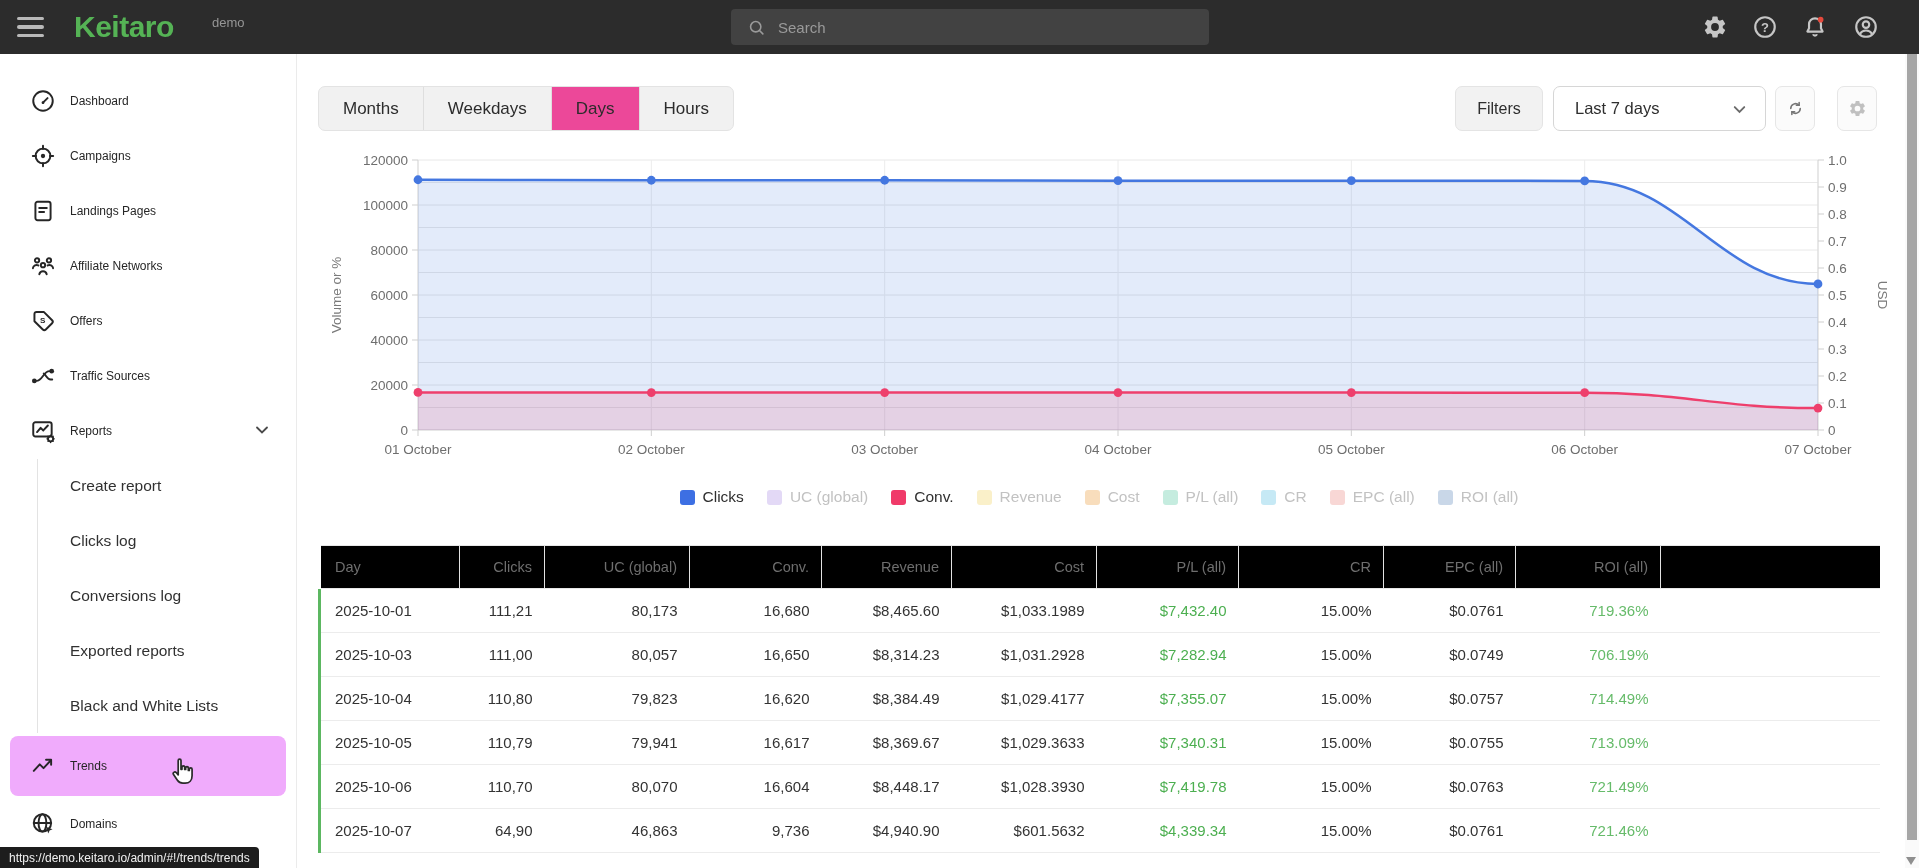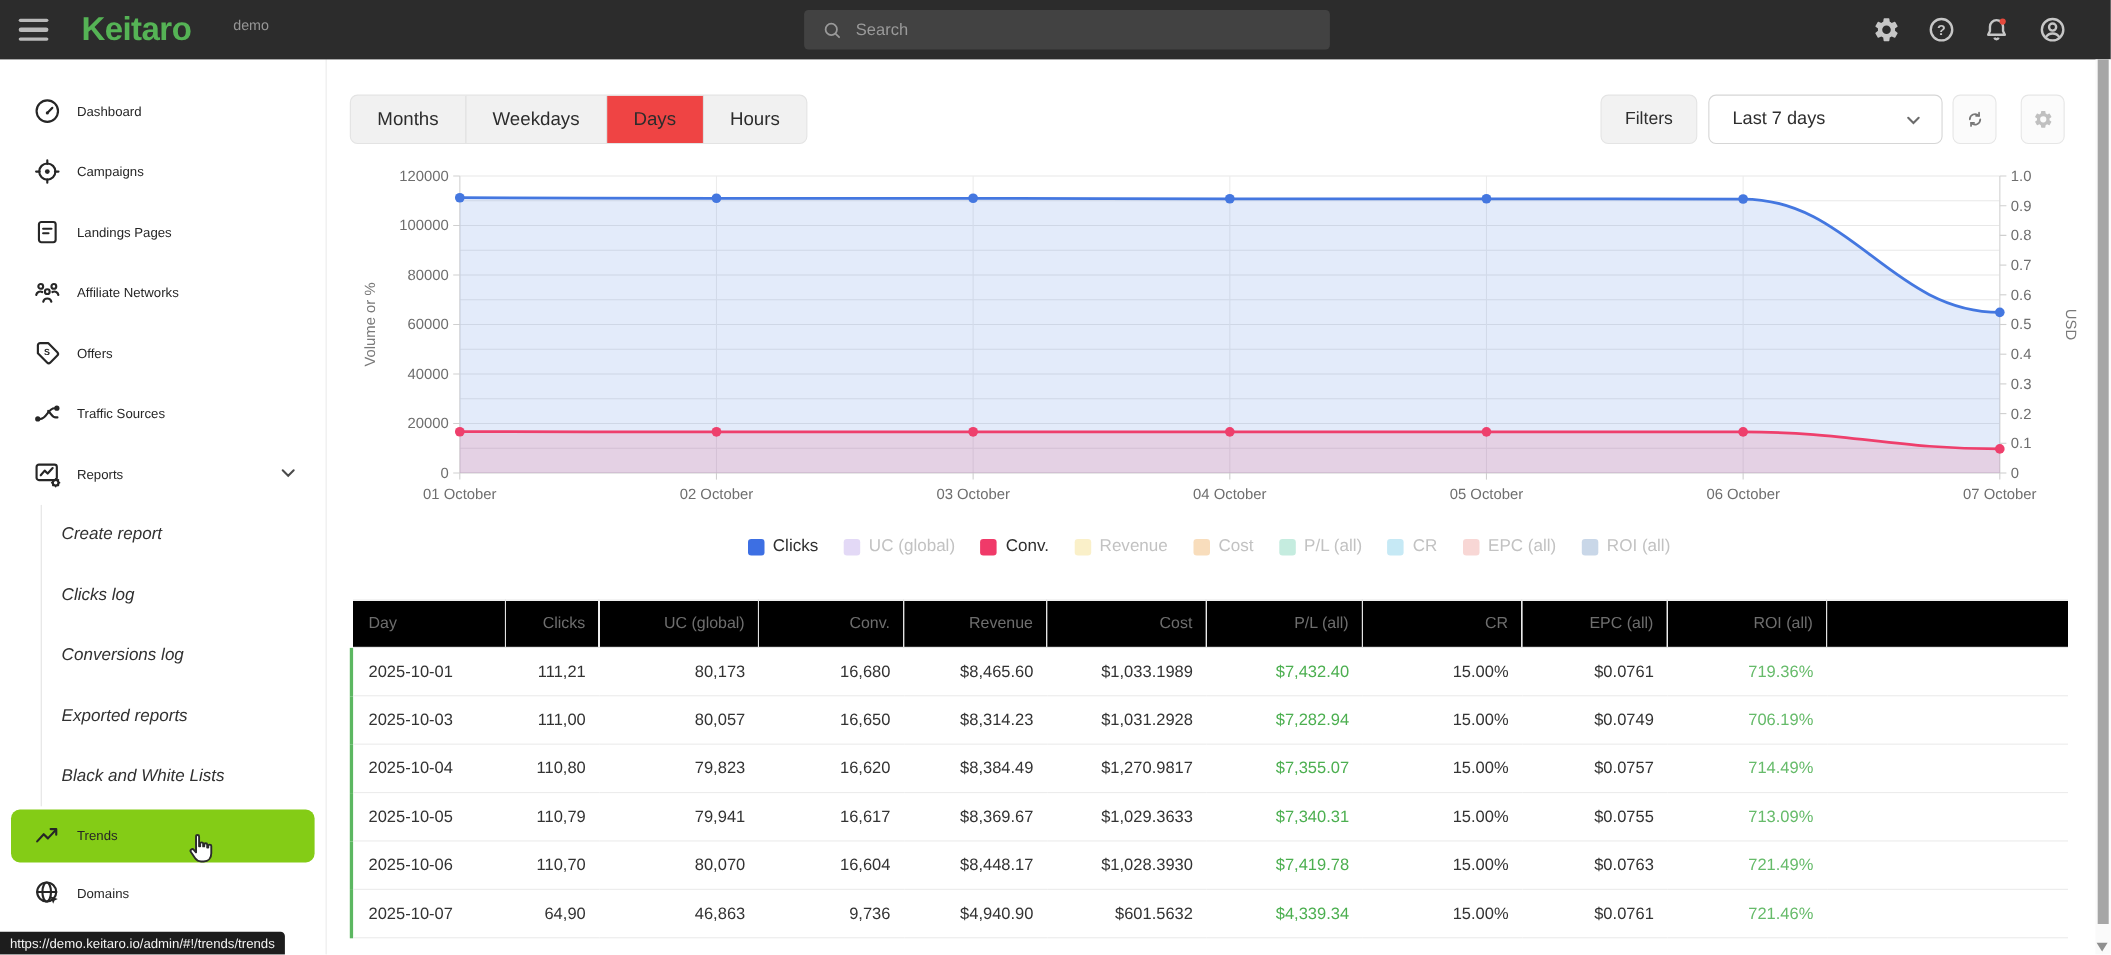--- a/index.html
+++ b/index.html
@@ -19,30 +19,30 @@
   .topicon svg { width:26px; height:26px; display:block; }
 
   
   .sidebar { position:absolute; left:0; top:54px; width:297px; height:814px; background:#fff; border-right:1px solid #ebebeb; z-index:10; }
   .nav { padding-top:19px; }
   .nav-item { position:relative; height:55px; display:flex; align-items:center; padding-left:30px; color:#262626; cursor:pointer; }
   .nav-item .nicon { width:26px; height:26px; color:#262626; flex:0 0 26px; }
   .nav-item .nicon svg { width:26px; height:26px; display:block; }
   .nav-item .nlabel { font-size:12px; margin-left:14px; white-space:nowrap; }
   .nav-item .chev { position:absolute; right:24px; top:17px; width:20px; height:20px; color:#4a4a4a; }
-  .nav-sub { position:relative; height:55px; display:flex; align-items:center; padding-left:56px; font-size:15.5px; color:#313131; cursor:pointer; white-space:nowrap;font-style:italic; }
+  .nav-sub { position:relative; height:55px; display:flex; align-items:center; padding-left:70px; font-size:15.5px; color:#313131; cursor:pointer; white-space:nowrap; }
   .subguide { position:absolute; left:37px; top:405px; width:1px; height:274px; background:#e3e3e3; }
-  .nav-item.active-row { margin:3px 10px 0 10px; padding-left:20px; height:48px; background:#84cc16; border-radius:8px; }
+  .nav-item.active-row { margin:3px 10px 0 10px; padding-left:20px; height:60px; background:#f0abfc; border-radius:8px; }
   .cursor-hand { position:absolute; left:168px; top:701px; width:32px; height:36px; z-index:30; }
 
   
   .tabs { position:absolute; left:318px; top:86px; height:45px; display:flex; background:#f1f1f1; border:1px solid #e3e3e3; border-radius:7px; overflow:hidden; }
   .tab { display:flex; align-items:center; justify-content:center; font-size:17px; color:#2c2c2c; padding:0 24px; border-right:1px solid #dedede; cursor:pointer; }
   .tab:last-child { border-right:none; }
-  .tab.sel { background:#ef4444; }
+  .tab.sel { background:#ec4899; }
   .btn { position:absolute; top:86px; height:45px; border-radius:7px; display:flex; align-items:center; justify-content:center; font-size:16px; color:#2e2e2e; cursor:pointer; }
   .btn-filters { left:1455px; width:88px; background:#f2f2f2; border:1px solid #e4e4e4; }
   .btn-select { left:1553px; width:213px; background:#fff; border:1.5px solid #d6d6d6; justify-content:flex-start; padding-left:21px; font-size:16.5px; }
   .btn-select .chevd { position:absolute; right:16px; top:13px; width:19px; height:19px; color:#6b6b6b; }
   .btn-sq { width:40px; background:#fbfbfb; border:1px solid #e6e6e6; }
   .btn-refresh { left:1775px; color:#777; }
   .btn-chartgear { left:1837px; color:#c0c0c0; }
   .btn-sq svg { width:19px; height:19px; }
 
   
@@ -437,21 +437,21 @@
           <td class="">$0.0749</td>
           <td class=" green-roi">706.19%</td>
           <td></td>
         </tr>
         <tr>
           <td class="cday">2025-10-04</td>
           <td class="">110,80</td>
           <td class="">79,823</td>
           <td class="">16,620</td>
           <td class="">$8,384.49</td>
-          <td class="">$1,270.9817</td>
+          <td class="">$1,029.4177</td>
           <td class=" green-pl">$7,355.07</td>
           <td class="">15.00%</td>
           <td class="">$0.0757</td>
           <td class=" green-roi">714.49%</td>
           <td></td>
         </tr>
         <tr>
           <td class="cday">2025-10-05</td>
           <td class="">110,79</td>
           <td class="">79,941</td>

